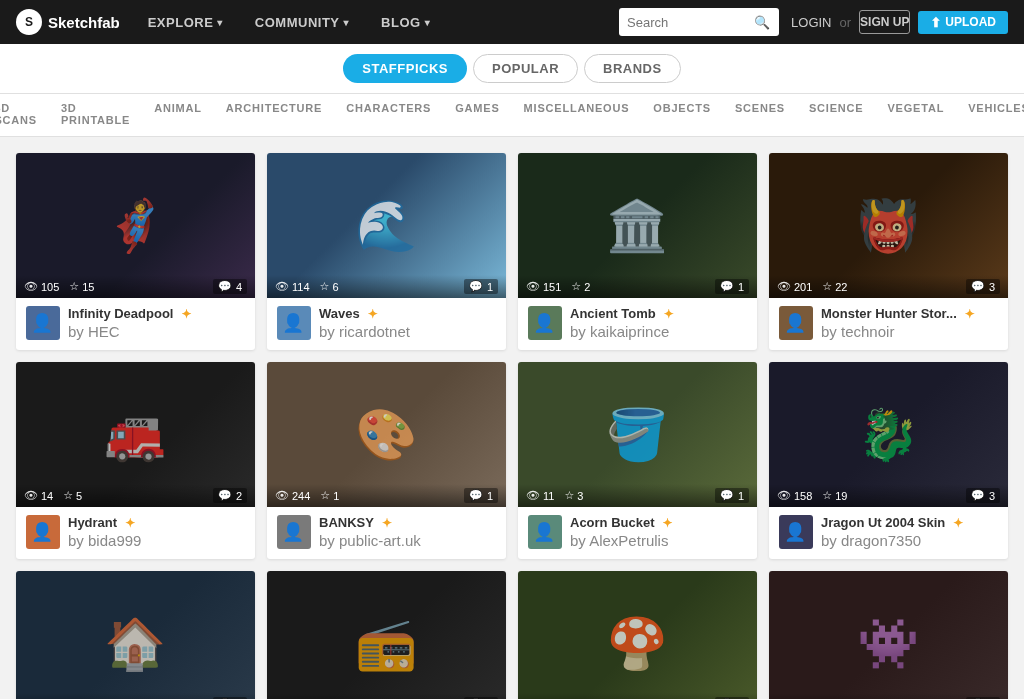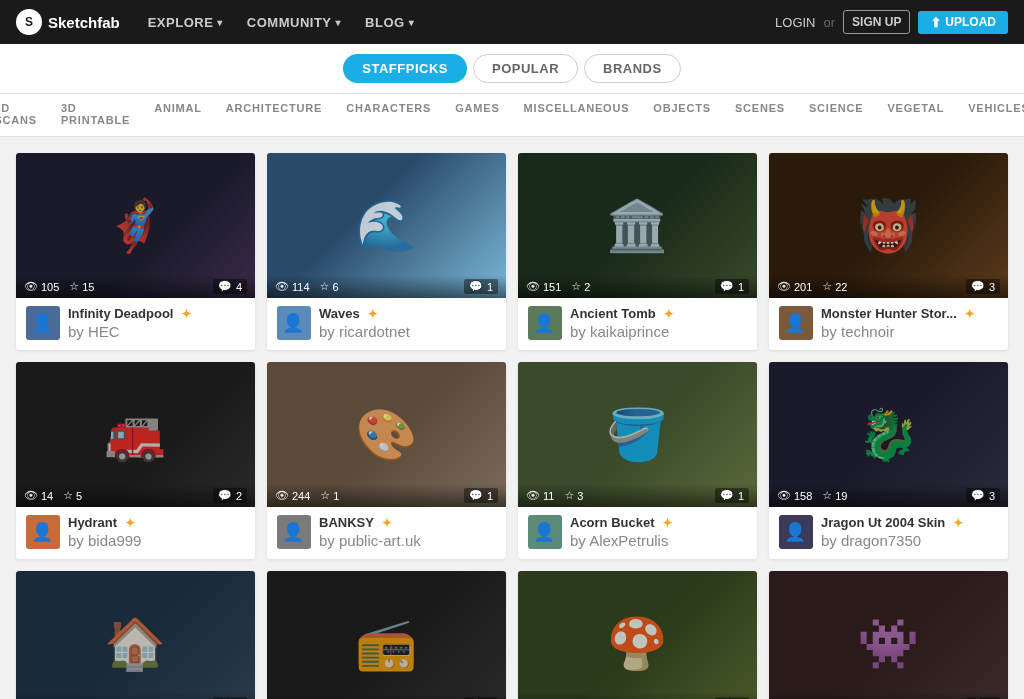--- a/index.html
+++ b/index.html
@@ -16,42 +16,42 @@
     }
     .navbar-logo {
       display: flex; align-items: center; gap: 6px; color: #fff;
       font-weight: bold; font-size: 15px; margin-right: 16px;
     }
     .navbar-logo .logo-circle {
       width: 26px; height: 26px; background: #fff; border-radius: 50%;
       display: flex; align-items: center; justify-content: center;
       color: #1a1a1a; font-weight: 900; font-size: 12px;
     }
-    .nav-links { display: flex; align-items: flex-end; gap: 0; flex: 1; }
+    .nav-links { display: flex; align-items: flex-end; gap: 8px; flex: 1; }
     .nav-link {
       color: #ccc; text-decoration: none; padding: 0 12px; height: 44px;
       display: flex; align-items: center; font-size: 13px; font-weight: 600;
       letter-spacing: 0.5px; cursor: pointer; white-space: nowrap;
     }
     .nav-link .chevron { margin-left: 4px; font-size: 10px; }
     .search-bar {
       flex: 0 0 160px; display: flex; align-items: center;
       background: #fff; border-radius: 3px; padding: 0 8px; height: 28px;
       margin: 0 12px;
     }
     .search-bar input {
       border: none; outline: none; font-size: 13px; width: 100%; background: transparent;
     }
     .search-bar .search-icon { color: #999; font-size: 13px; margin-left: 4px; }
     .nav-right { display: flex; align-items: center; gap: 8px; }
     .nav-text-link { color: #ccc; font-size: 13px; cursor: pointer; }
     .nav-or { color: #666; font-size: 13px; }
     .btn-signup {
       background: transparent; border: 1px solid #999; color: #ccc;
-      padding: 4px 8px; border-radius: 3px; font-size: 12px; cursor: pointer;
+      padding: 4px 0; border-radius: 3px; font-size: 12px; cursor: pointer;
       font-weight: 600;
     }
     .btn-upload {
       background: #1aade6; border: none; color: #fff;
       padding: 4px 12px; border-radius: 3px; font-size: 12px; cursor: pointer;
       font-weight: 600; display: flex; align-items: center; gap: 4px;
     }
     .upload-arrow { font-size: 13px; }
 
     
@@ -146,20 +146,24 @@
       <span class="chevron">▾</span>
     </a>
     <a class="nav-link">
       <span>COMMUNITY</span>
       <span class="chevron">▾</span>
     </a>
     <a class="nav-link">
       <span>BLOG</span>
       <span class="chevron">▾</span>
     </a>
+  </div>
+  <div class="search-bar">
+    <input type="text" placeholder="Search" style="">
+    <span class="search-icon">🔍</span>
   </div>
   <div class="nav-right">
     <span class="nav-text-link">LOGIN</span>
     <span class="nav-or">or</span>
     <button class="btn-signup">SIGN UP</button>
     <button class="btn-upload">
       <span class="upload-arrow">⬆</span>
       <span>UPLOAD</span>
     </button>
   </div>

